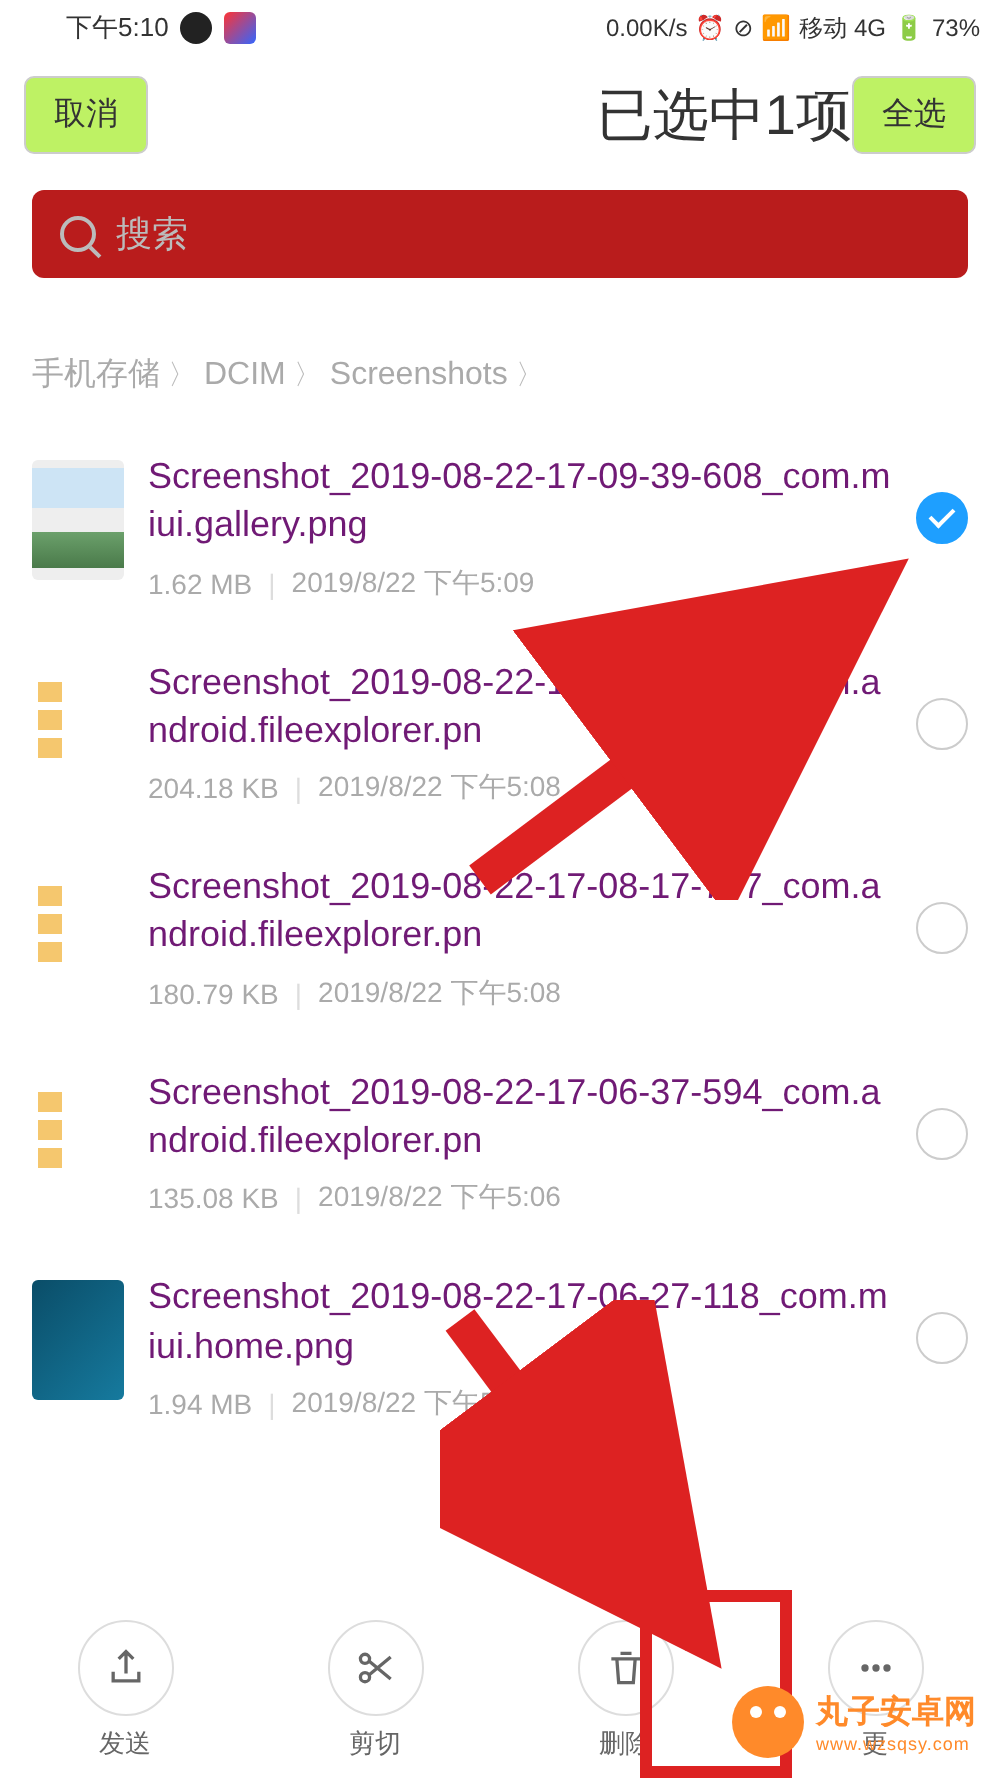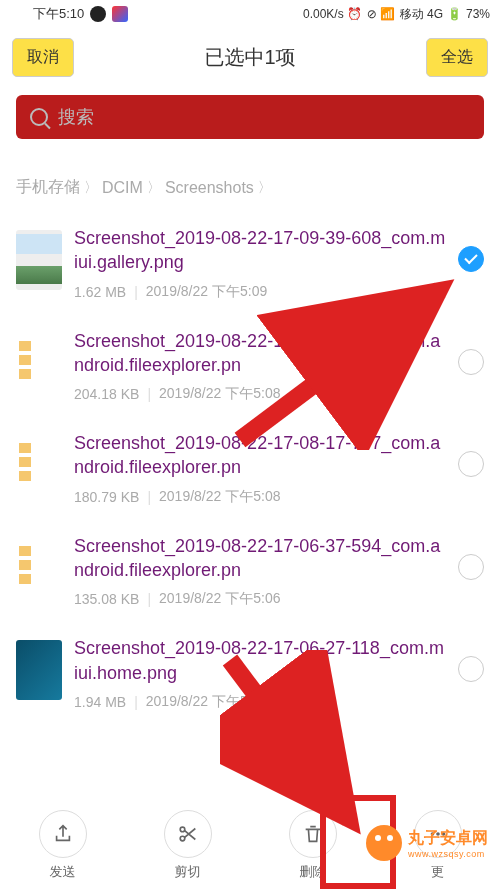--- a/index.html
+++ b/index.html
@@ -25,28 +25,28 @@
     .sogou-icon { width: 16px; height: 16px; background: linear-gradient(135deg,#f33,#36f); border-radius: 3px; }
     .header {
       display: flex;
       align-items: center;
       padding: 10px 12px 14px;
     }
     .btn-outline {
       border: 1px solid #ccc;
       border-radius: 5px;
       padding: 8px 14px;
-      background: #fde047;
+      background: #bef264;
       font-size: 16px;
       color: #333;
     }
     .header-title {
       flex: 1;
-      text-align: center;
-      font-size: 20px;
+      text-align: right;
+      font-size: 28px;
       color: #333;
     }
     .search-bar {
       margin: 4px 16px 14px;
       background: #b91c1c;
       border-radius: 6px;
       height: 44px;
       display: flex;
       align-items: center;
       padding: 0 14px;
@@ -212,21 +212,21 @@
       border: 6px solid #d22;
       left: 320px;
       bottom: 0px;
       width: 76px;
       height: 94px;
       pointer-events: none;
     }
     .watermark-logo {
       position: absolute;
       right: 12px;
-      bottom: 28px;
+      bottom: 10px;
       display: flex;
       align-items: center;
       gap: 6px;
     }
     .logo-circle {
       width: 36px; height: 36px;
       background: #ff8a2a;
       border-radius: 50%;
       position: relative;
     }

